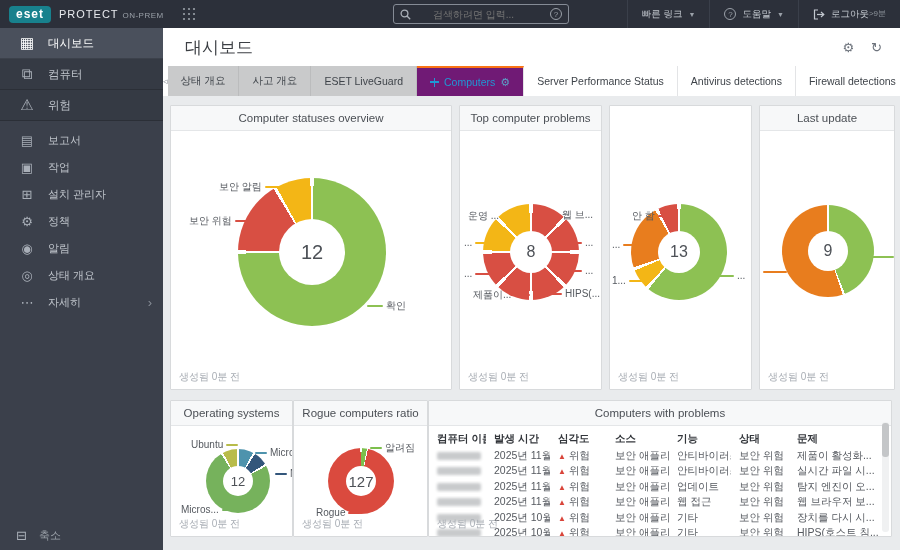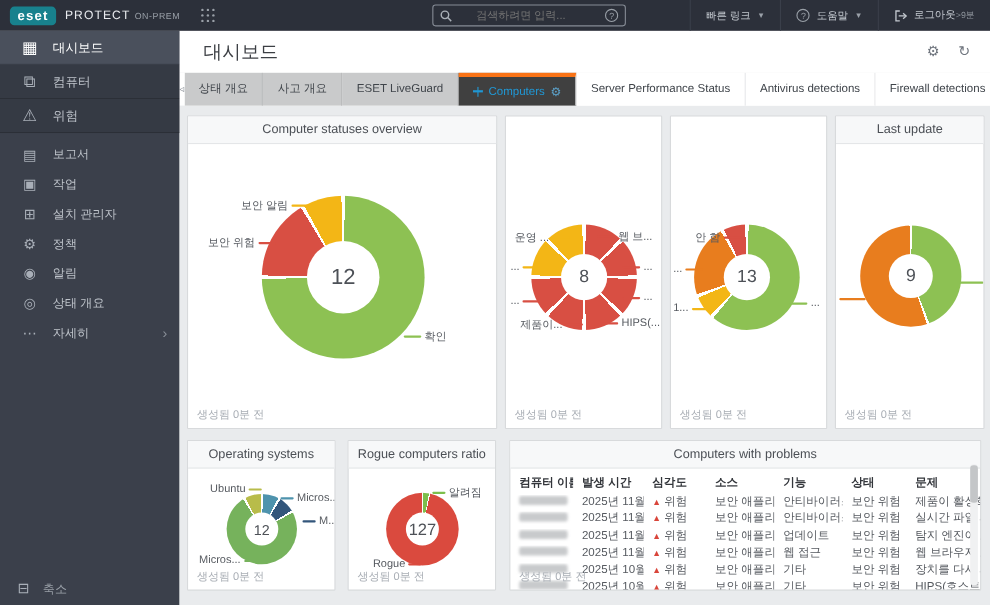--- a/index.html
+++ b/index.html
@@ -43,31 +43,31 @@
   .main{position:absolute;left:163px;top:28px;right:0;bottom:0}
   .main-header{height:38px;background:#fff;display:flex;align-items:center;position:relative}
   .page-title{font-size:17px;color:#3c3f44;padding-left:22px}
   .hdr-icons{position:absolute;right:18px;display:flex;gap:17px;color:#6d737c;font-size:13px}
   .hdr-icons span{cursor:pointer}
   
   .tabbar{height:30px;background:#fff;display:flex;align-items:stretch}
   .tab{display:flex;align-items:center;gap:5px;padding:0 13px;font-size:10.5px;color:#3f444a;cursor:pointer;white-space:nowrap}
   .tab.gray{background:#c9cacb;border-right:1px solid #bbbcbd}
   .tab.plain{background:#fff;border-right:1px solid #e3e4e6}
-  .tab.active{background:#404040;color:#2097d4;border-top:4px solid #f97316;border-right:1px solid #e3e4e6;padding-top:0}
+  .tab.active{background:#701a75;color:#2097d4;border-top:2px solid #f97316;border-right:1px solid #e3e4e6;padding-top:0}
   .tab-gear{font-size:11px;color:#5b9fc6}
   .tab-scroll{width:16px;display:flex;align-items:center;justify-content:center;color:#8b9097;font-size:9px;cursor:pointer}
   .move-ic{position:relative;width:9px;height:9px;display:inline-block;flex:0 0 auto}
   .move-ic::before{content:"";position:absolute;left:0;right:0;top:3.8px;height:1.6px;background:#2097d4}
   .move-ic::after{content:"";position:absolute;top:0;bottom:0;left:3.8px;width:1.6px;background:#2097d4}
   
   .row1{display:flex;margin:9px 5px 0 7px;gap:7px;height:285px}
   .row2{display:flex;margin:10px 5px 0 7px;height:137px}
   .p1{width:282px}.p2{width:143px}.p3{width:143px}.p4{width:136px}
-  .p5{width:135px;margin-right:11px}.p6{width:135px;margin-right:12px}
+  .p5{width:123px;margin-right:0}.p6{width:135px;}
   .ptable{flex:1;margin-right:3px}
   .panel{background:#fff;border:1px solid #d8dadc;position:relative;border-radius:1px}
   .panel-h{height:25px;background:#f7f8f9;border-bottom:1px solid #e4e6e8;display:flex;
     align-items:center;justify-content:center;font-size:11.5px;color:#4b4f55;cursor:pointer}
   .panel-b{position:absolute;top:26px;left:0;right:0;bottom:0;overflow:hidden}
   .panel-f{position:absolute;left:8px;bottom:5px;font-size:10px;color:#a9aeb5;z-index:3}
   
   .donut{position:absolute;border-radius:50%}
   .hole{position:absolute;background:#fff;border-radius:50%;display:flex;align-items:center;
     justify-content:center;color:#4d5157}
@@ -254,20 +254,21 @@
             <span class="dash" style="background: rgb(216, 79, 67);"></span>
           </div>
           <div class="dlabel" style="left: 196px; top: 167px;">
             <span class="dash" style="background: rgb(141, 193, 83);"></span>
             <span>확인</span>
           </div>
         </div>
       <div class="panel-f">생성됨 0분 전</div>
     </div>
     <div class="panel p2">
+      <div class="panel-h">Top computer problems</div>
       <div class="panel-b">
           <div class="donut" style="height: 96px; width: 96px; left: 23px; top: 72px; background: conic-gradient(rgb(255, 255, 255) 0deg, rgb(255, 255, 255) 2.2deg, rgb(216, 79, 67) 2.2deg, rgb(216, 79, 67) 42.8deg, rgb(255, 255, 255) 42.8deg, rgb(255, 255, 255) 45deg, rgb(255, 255, 255) 45deg, rgb(255, 255, 255) 47.2deg, rgb(216, 79, 67) 47.2deg, rgb(216, 79, 67) 87.8deg, rgb(255, 255, 255) 87.8deg, rgb(255, 255, 255) 90deg, rgb(255, 255, 255) 90deg, rgb(255, 255, 255) 92.2deg, rgb(216, 79, 67) 92.2deg, rgb(216, 79, 67) 132.8deg, rgb(255, 255, 255) 132.8deg, rgb(255, 255, 255) 135deg, rgb(255, 255, 255) 135deg, rgb(255, 255, 255) 137.2deg, rgb(216, 79, 67) 137.2deg, rgb(216, 79, 67) 177.8deg, rgb(255, 255, 255) 177.8deg, rgb(255, 255, 255) 180deg, rgb(255, 255, 255) 180deg, rgb(255, 255, 255) 182.2deg, rgb(216, 79, 67) 182.2deg, rgb(216, 79, 67) 222.8deg, rgb(255, 255, 255) 222.8deg, rgb(255, 255, 255) 225deg, rgb(255, 255, 255) 225deg, rgb(255, 255, 255) 227.2deg, rgb(216, 79, 67) 227.2deg, rgb(216, 79, 67) 267.8deg, rgb(255, 255, 255) 267.8deg, rgb(255, 255, 255) 270deg, rgb(255, 255, 255) 270deg, rgb(255, 255, 255) 272.2deg, rgb(243, 182, 22) 272.2deg, rgb(243, 182, 22) 312.8deg, rgb(255, 255, 255) 312.8deg, rgb(255, 255, 255) 315deg, rgb(255, 255, 255) 315deg, rgb(255, 255, 255) 317.2deg, rgb(243, 182, 22) 317.2deg, rgb(243, 182, 22) 357.8deg, rgb(255, 255, 255) 357.8deg, rgb(255, 255, 255) 360deg);">
             <div class="hole" style="inset: 27px;">
               <span style="font-size: 16px;">8</span>
             </div>
           </div>
           <div class="dlabel" style="left: 8px; top: 77px;">
             <span>운영 ...</span>
             <span class="dash" style="background: rgb(243, 182, 22);"></span>
           </div>

